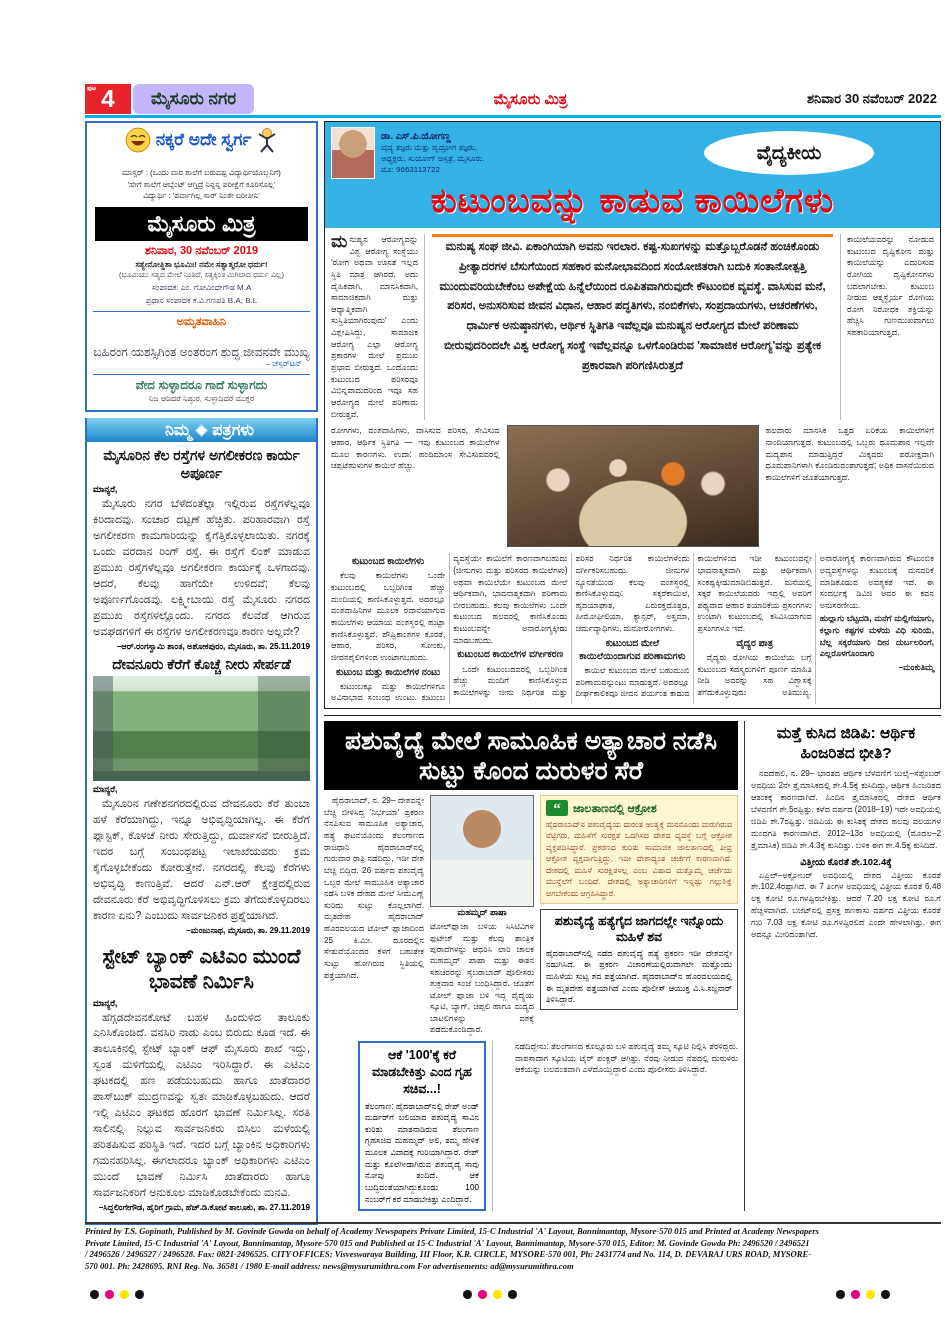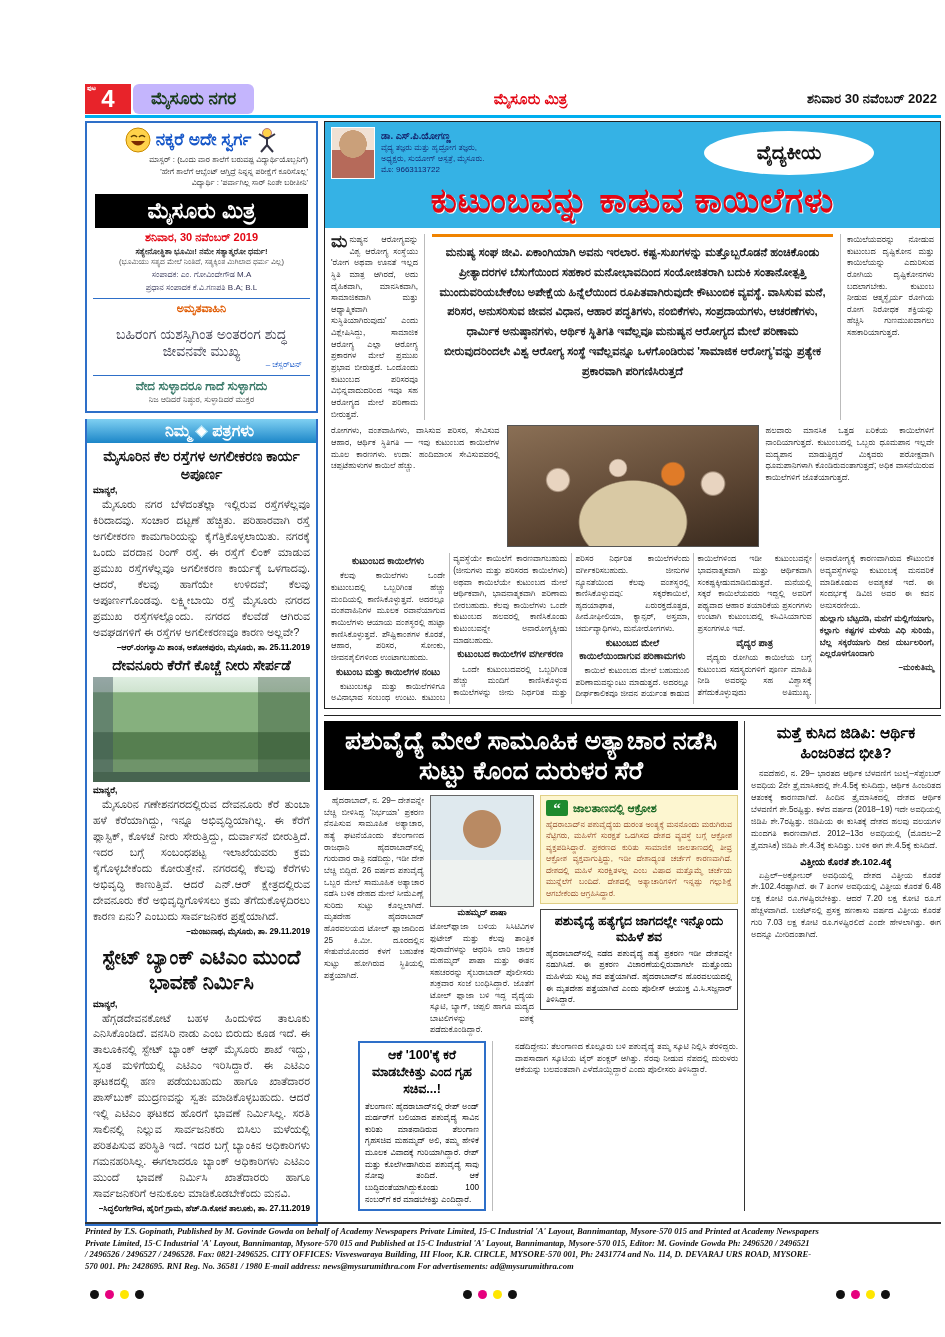--- a/index.html
+++ b/index.html
@@ -17,29 +17,29 @@
 
   
   .content { position:absolute; top:121px; left:85px; width:856px; display:flex; gap:6px; }
   .leftcol { width:233px; flex:none; }
   .maincol { flex:1; min-width:0; }
 
   
   .mastbox { border:2px solid #2e6fc8; padding:4px 6px; }
   .joke-title-row { display:flex; align-items:center; justify-content:center; gap:5px; }
   .joke-title { color:#1556c8; font-weight:bold; font-size:17px; }
-  .joke-lines { margin-top:1px; font-size:7.8px; color:#222; line-height:1.5; text-align:right; padding:0 2px; }
+  .joke-lines { margin-top:14px; font-size:7.8px; color:#222; line-height:1.5; text-align:center; padding:0 2px; }
   .mast-black { background:#000; color:#fff; text-align:center; font-weight:bold; font-size:22px; margin:5px 2px 3px; padding:4px 0; }
   .mast-date { text-align:center; color:#e30613; font-weight:bold; font-size:11px; }
   .mast-motto { text-align:center; font-size:8px; font-weight:bold; color:#333; margin-top:3px; }
   .mast-motto-sub { text-align:center; font-size:7.5px; color:#444; }
   .mast-ed { text-align:center; font-size:8px; color:#335; margin-top:3px; }
   .mast-sec { border-top:1.5px solid #2e6fc8; margin-top:5px; padding-top:3px; text-align:center; }
   .amruta-title { color:#e05a00; font-weight:bold; font-size:11px; }
-  .amruta-quote { font-size:14px; color:#334; margin-top:11px; }
+  .amruta-quote { font-size:12px; color:#334; margin-top:17px; }
   .amruta-author { font-size:8px; color:#1556c8; text-align:right; padding-right:8px; }
   .gaade-title { color:#3a7a6a; font-weight:bold; font-size:12px; }
   .gaade-text { font-size:8px; color:#444; margin-top:2px; padding-bottom:2px; }
 
   
   .lettersbox { border:2px solid #2e6fc8; border-top:none; margin-top:6px; padding:4px 6px 6px; }
   .letters-banner { height:24px; background:linear-gradient(180deg,#7fd0f2,#1c86c8); color:#fff; font-weight:bold; font-size:16px; display:flex; align-items:center; justify-content:center; gap:6px; margin:-4px -6px 5px;padding-left:16px; }
   .diamond { width:9px; height:9px; background:#fff; transform:rotate(45deg); border:1px solid #9adcf5; }
   .letter h3 { font-size:14px; color:#111; text-align:center; line-height:1.25; margin:4px 0 2px; }
   .letter h3.big { font-size:20px; margin:8px 0 4px; }
@@ -57,21 +57,21 @@
   .doc-photo { width:44px; height:52px; flex:none; border:1px solid #fff;
      background: radial-gradient(circle at 50% 32%, #caa07a 0 34%, transparent 35%), linear-gradient(#f0e1d4 0 45%, #b66a5a 45%); }
   .doc-info { margin-left:6px; color:#14246e; font-size:8px; line-height:1.35; }
   .doc-info .nm { font-weight:bold; font-size:9.5px; }
   .med-tag-oval { margin-left:auto; margin-right:60px; background:#fff; border-radius:50%; width:170px; height:44px; display:flex; align-items:center; justify-content:center; font-weight:bold; font-size:19px; color:#111; }
   .med-headline { text-align:center; color:#e30613; font-weight:bold; font-size:34px; letter-spacing:1px; margin-top:2px; text-shadow:1px 1px 0 #fff; }
   .med-body { padding:6px 6px 4px; }
   .med-row1 { display:flex; gap:7px; }
   .med-colnarrow { width:94px; flex:none; font-size:8.2px; text-align:justify; line-height:1.42; color:#222; border-right:1px solid #bbb; padding-right:6px; }
   .med-colnarrow.last { border-right:none; border-left:1px solid #bbb; padding-left:6px; padding-right:0; }
-  .med-intro { flex:1; border-top:3px solid #f08300; padding-top:6px; font-weight:bold; font-size:11.3px; line-height:1.75; text-align:center; color:#1a1a1a; }
+  .med-intro { flex:1; border-top:3px solid #f08300; font-weight:bold; font-size:11.3px; line-height:1.75; text-align:center; color:#1a1a1a; }
   .dropcap::first-letter { font-size:2.1em; font-weight:bold; float:left; line-height:.9; padding-right:2px; }
   .med-row2 { display:flex; gap:7px; margin-top:5px; }
   .family-photo { width:252px; height:122px; flex:none; border:1px solid #555;
      background: radial-gradient(ellipse at 50% 80%, #d9c9a4 0 30%, transparent 31%),
                  radial-gradient(circle at 20% 45%, #e8d4c0 0 5%, transparent 6%),
                  radial-gradient(circle at 44% 35%, #e8d4c0 0 5%, transparent 6%),
                  radial-gradient(circle at 66% 40%, #e07b28 0 6%, transparent 7%),
                  radial-gradient(circle at 82% 48%, #e8d4c0 0 5%, transparent 6%),
                  linear-gradient(165deg,#8a6f55,#5d4633 60%,#392a1e); }
   .med-side { flex:1; font-size:8.2px; text-align:justify; line-height:1.42; color:#222; }

